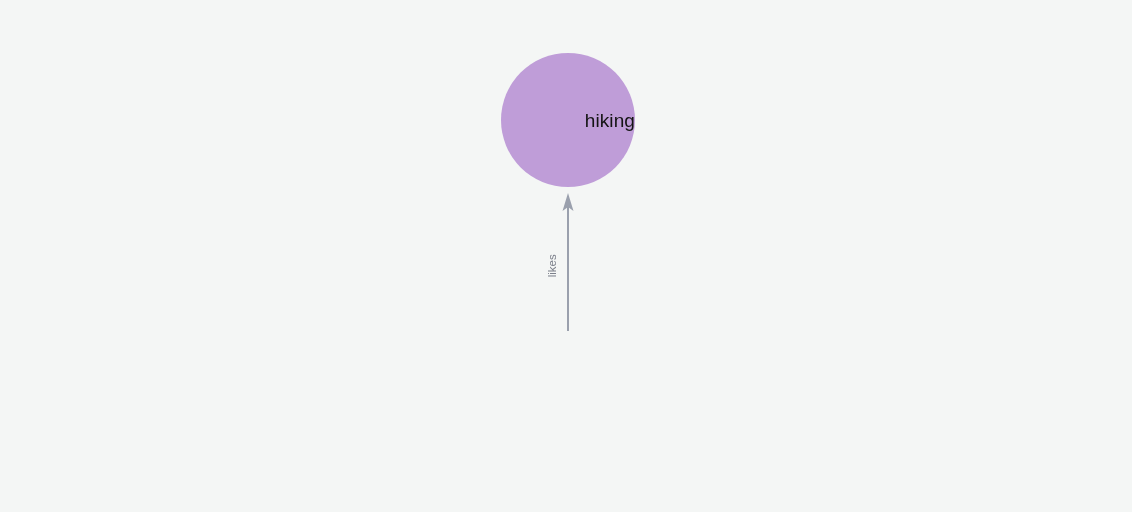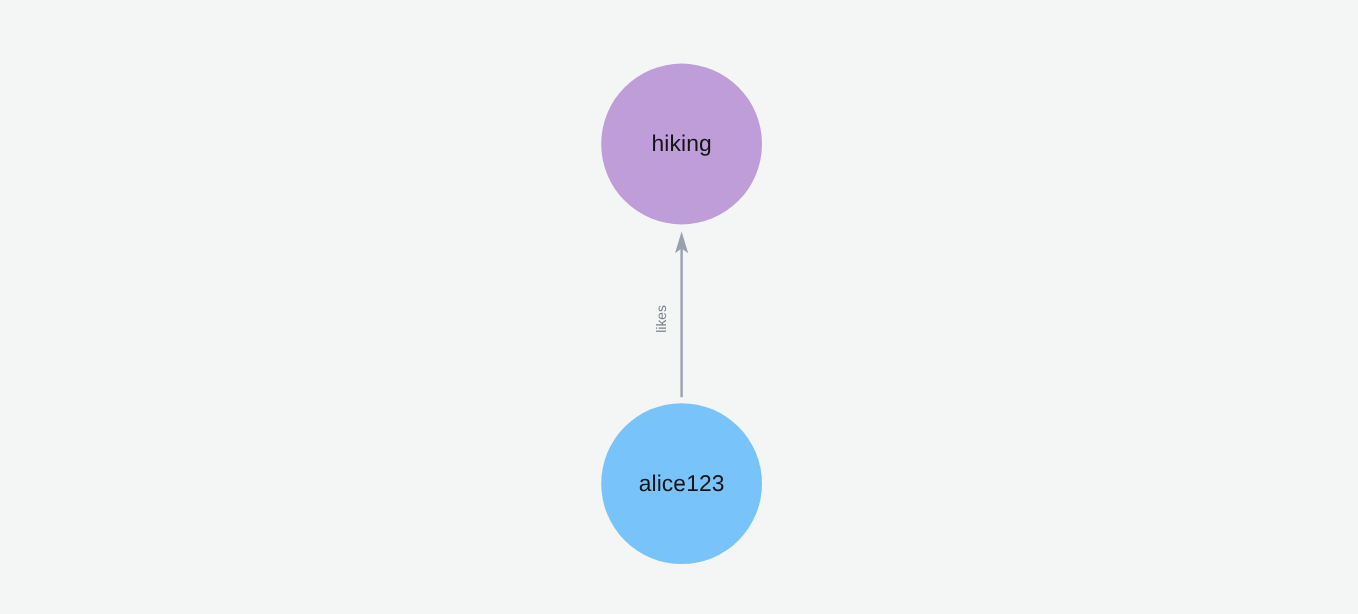--- a/index.html
+++ b/index.html
@@ -40,20 +40,21 @@
     white-space: nowrap;
     line-height: 1;
     letter-spacing: 0.1px;
   }
   #node-hiking {
     left: 501px;
     top: 53px;
     width: 134px;
     height: 134px;
     background: #bf9dd8;
+    justify-content: flex-end;
   }
   #node-alice123 {
     left: 501px;
     top: 336px;
     width: 134px;
     height: 134px;
     background: #78c4fa;
   }
   .edge-label {
     position: absolute;
@@ -79,19 +80,16 @@
 
   <svg class="graph-svg" viewBox="0 0 1132 512" xmlns="http://www.w3.org/2000/svg">
     <line x1="568" y1="331" x2="568" y2="205" stroke="#9aa0ad" stroke-width="2"></line>
     <polygon points="568,193 573.5,211 568,207 562.5,211" fill="#9aa0ad"></polygon>
   </svg>
 
   <div class="node-circle" id="node-hiking">
     <span class="node-label">hiking</span>
   </div>
 
-  <div class="node-circle" id="node-alice123">
-    <span class="node-label">alice123</span>
-  </div>
 
   <div class="edge-label" id="edge-label-likes">likes</div>
 
 </div>
 
 </body></html>

